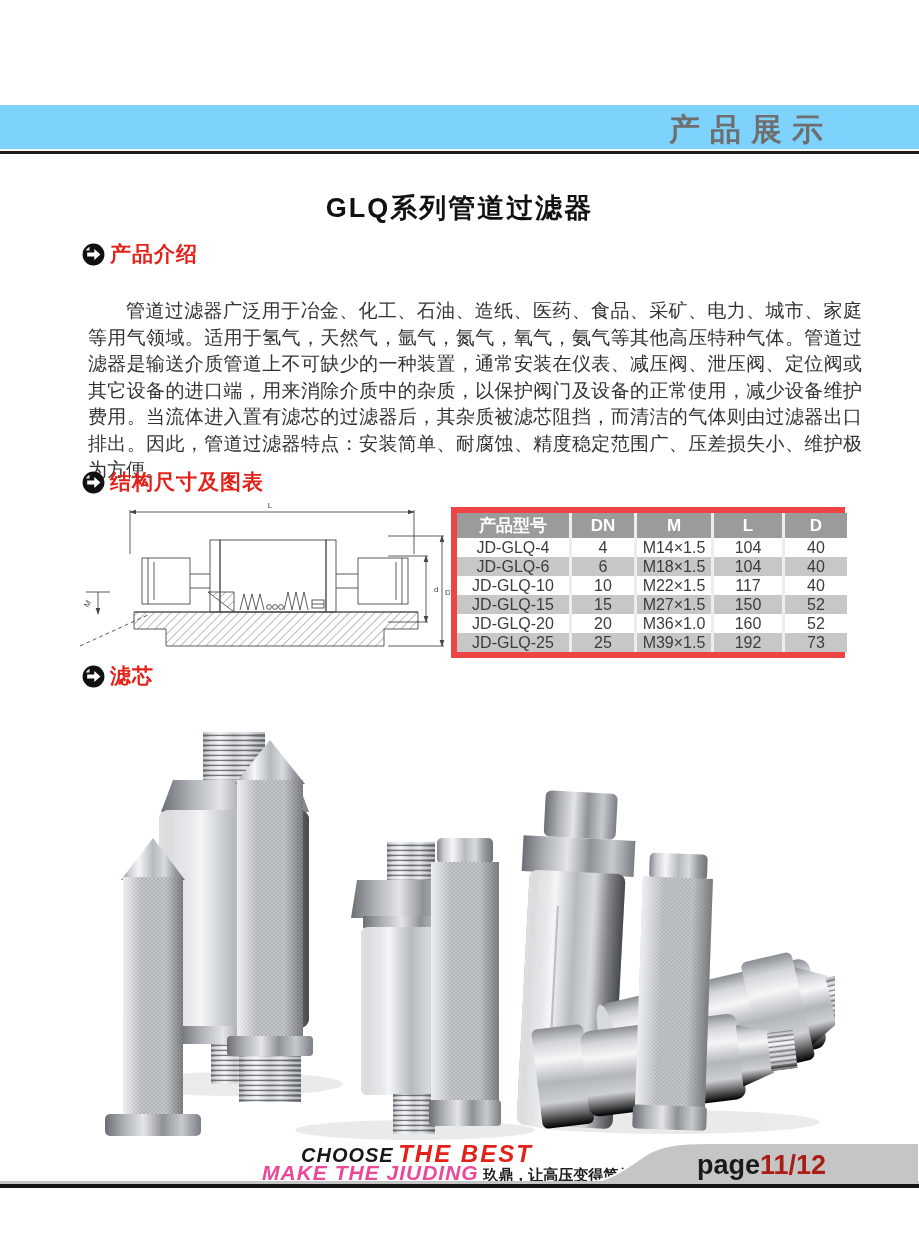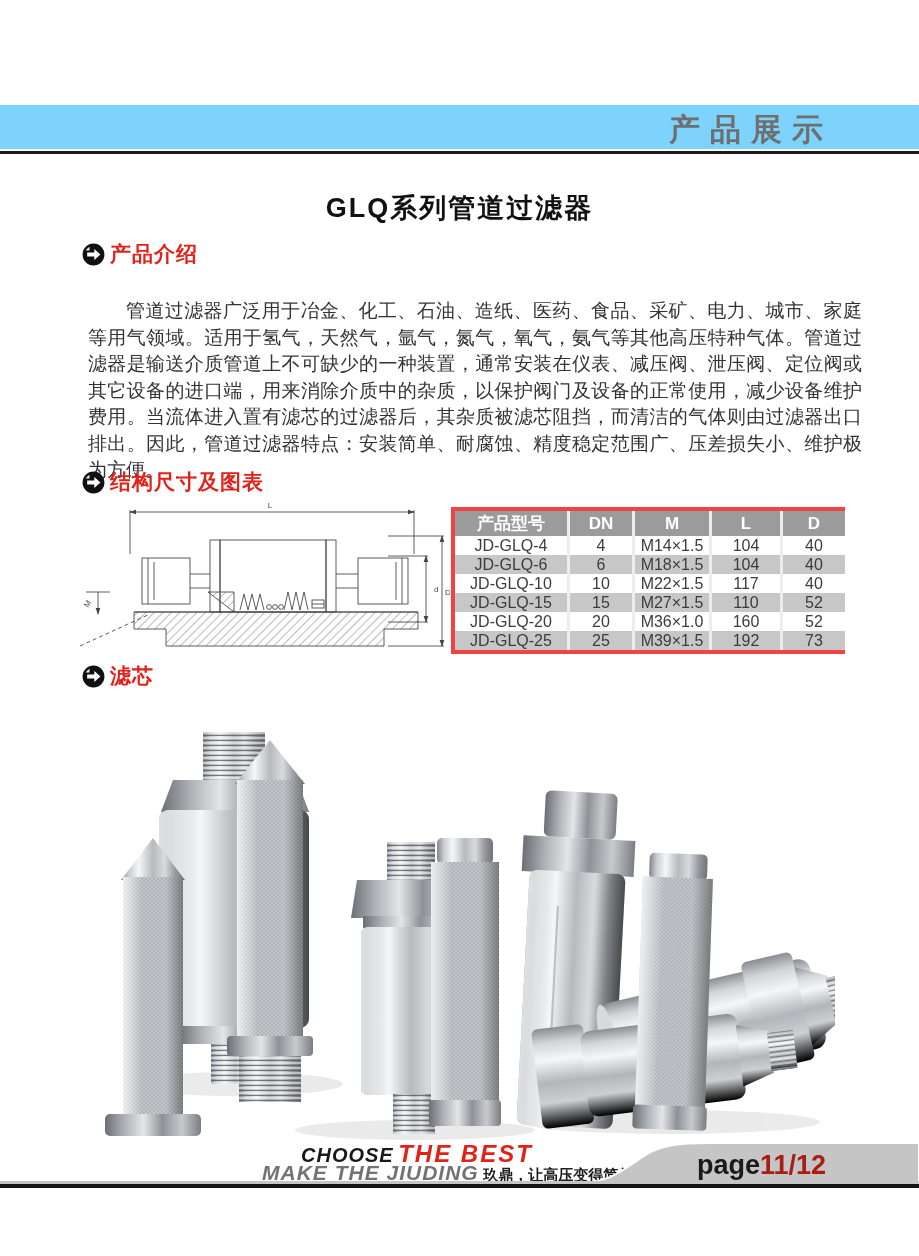--- a/index.html
+++ b/index.html
@@ -15,40 +15,40 @@
   .pagetitle{position:absolute;left:0;top:190px;width:919px;text-align:center;
           font-size:27px;font-weight:bold;color:#111;letter-spacing:2px;}
   
   .sec-head{position:absolute;display:flex;align-items:center;gap:5px;}
   .sec-head svg{width:23px;height:23px;display:block;}
   .sec-head .txt{font-size:21px;font-weight:bold;color:#e32119;letter-spacing:1px;}
   
   .intro-body{position:absolute;left:88px;top:276px;width:774px;font-size:19px;
           line-height:26.5px;color:#333;text-align:justify;text-indent:2em;margin-top:22px;}
   
-  .spec-table{position:absolute;left:451px;top:507px;width:394px;border:4px solid #ef4444;
+  .spec-table{position:absolute;left:451px;top:507px;width:394px;border:6px solid #ef4444;
           background:#701a75;box-sizing:border-box;}
   .trow{display:grid;grid-template-columns:112px 62px 74px 68px 62px;column-gap:3px;
           background:#ededed;margin-bottom:0;}
   .thead-row .tcell{background:#9b9b9b;color:#fff;font-weight:bold;font-size:17px;
           height:25px;line-height:25px;}
   .tcell{background:#fff;text-align:center;font-size:16px;color:#3c3c3c;height:19px;
           line-height:19px;white-space:nowrap;overflow:hidden;}
   .trow.alt .tcell{background:#c7c7c7;}
   
   .felem-body{position:absolute;left:134px;top:692px;width:720px;font-size:19px;color:#333;}
   
   .drawing{position:absolute;left:58px;top:496px;}
   .photo{position:absolute;left:85px;top:722px;}
   
   .slogan1{position:absolute;left:278px;top:1140px;font-style:italic;white-space:nowrap;}
   .slogan1 .b1{font-size:20px;font-weight:bold;color:#181818;letter-spacing:1px;margin-left:23px;}
   .slogan1 .b2{font-size:24px;font-weight:bold;color:#e32119;letter-spacing:2px;}
   .slogan2{position:absolute;left:262px;top:1161px;white-space:nowrap;}
-  .slogan2 .b1{font-style:italic;font-size:21px;font-weight:bold;color:#737373;letter-spacing:1px;}
+  .slogan2 .b1{font-style:italic;font-size:21px;font-weight:bold;color:#ec4899;letter-spacing:1px;}
   .slogan2 .b2{font-size:15px;font-weight:bold;color:#1c1c1c;}
   .swoosh{position:absolute;left:540px;top:1139px;}
   .pagenum{position:absolute;left:697px;top:1150px;font-size:27px;font-weight:bold;white-space:nowrap;}
   .pagenum .pl{color:#1a1a1a;}
   .pagenum .pn{color:#a81d15;}
   .graystrip{position:absolute;left:0;top:1181px;width:919px;height:3px;background:#c5c5c5;}
   .blackline{position:absolute;left:0;top:1184px;width:919px;height:4px;background:#141414;}
 </style>
 </head>
 <body>
@@ -175,21 +175,21 @@
           <div class="tcell">JD-GLQ-10</div>
           <div class="tcell">10</div>
           <div class="tcell">M22×1.5</div>
           <div class="tcell">117</div>
           <div class="tcell">40</div>
         </div>
         <div class="trow alt">
           <div class="tcell">JD-GLQ-15</div>
           <div class="tcell">15</div>
           <div class="tcell">M27×1.5</div>
-          <div class="tcell">110</div>
+          <div class="tcell">150</div>
           <div class="tcell">52</div>
         </div>
         <div class="trow">
           <div class="tcell">JD-GLQ-20</div>
           <div class="tcell">20</div>
           <div class="tcell">M36×1.0</div>
           <div class="tcell">160</div>
           <div class="tcell">52</div>
         </div>
         <div class="trow alt">

